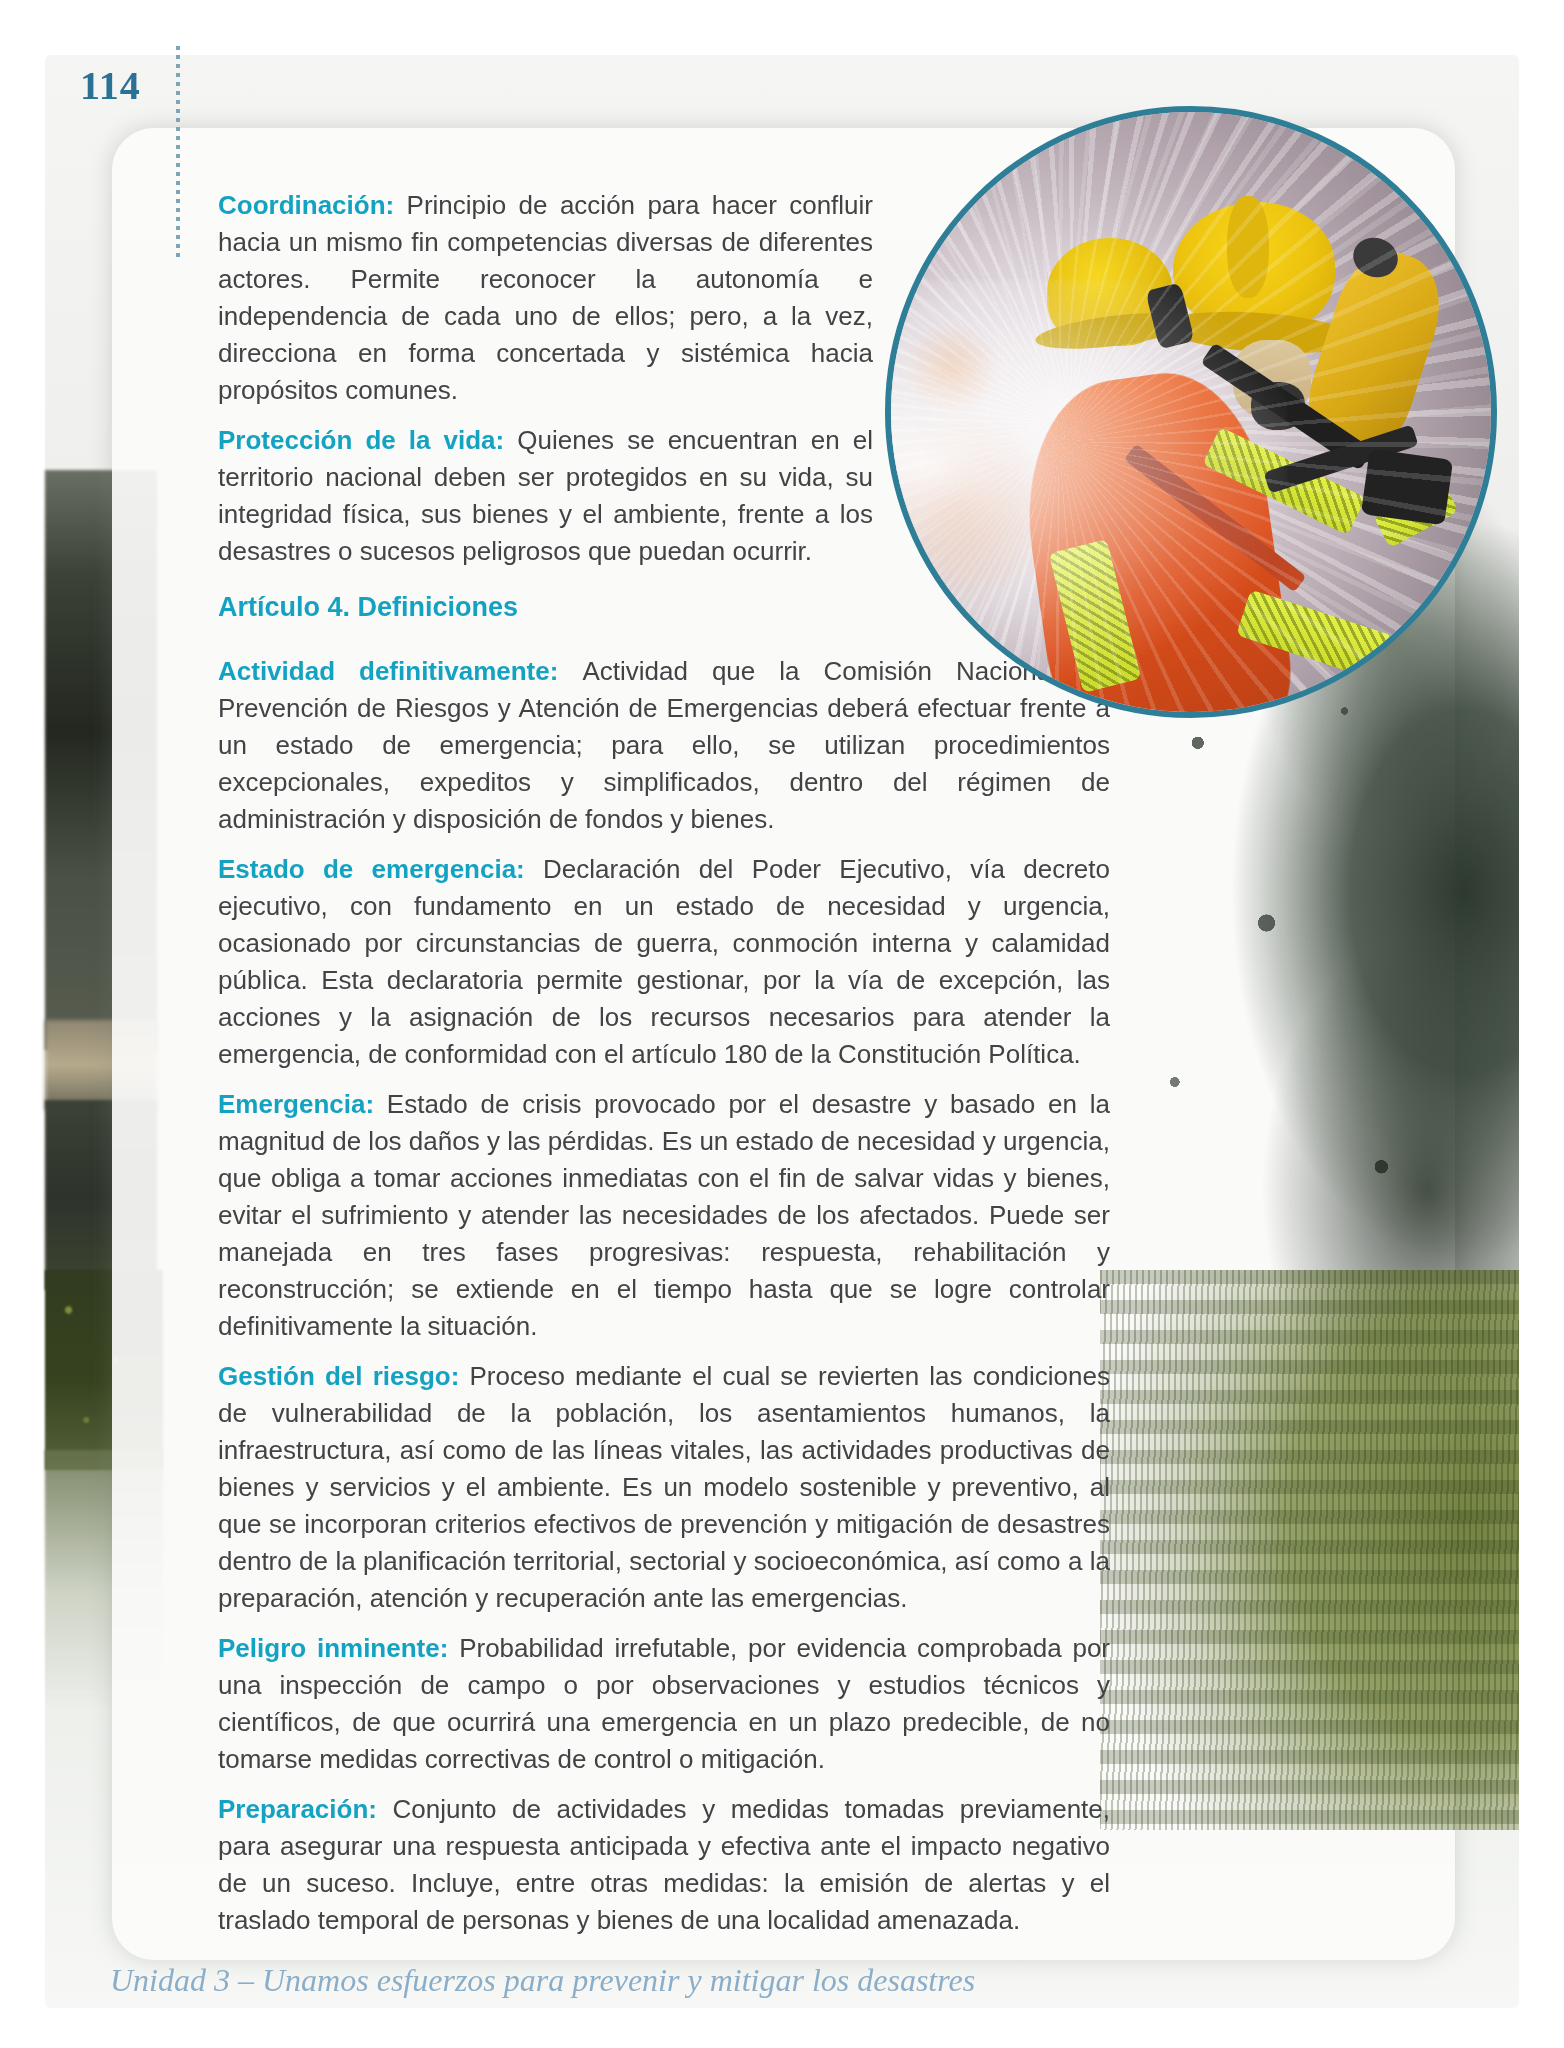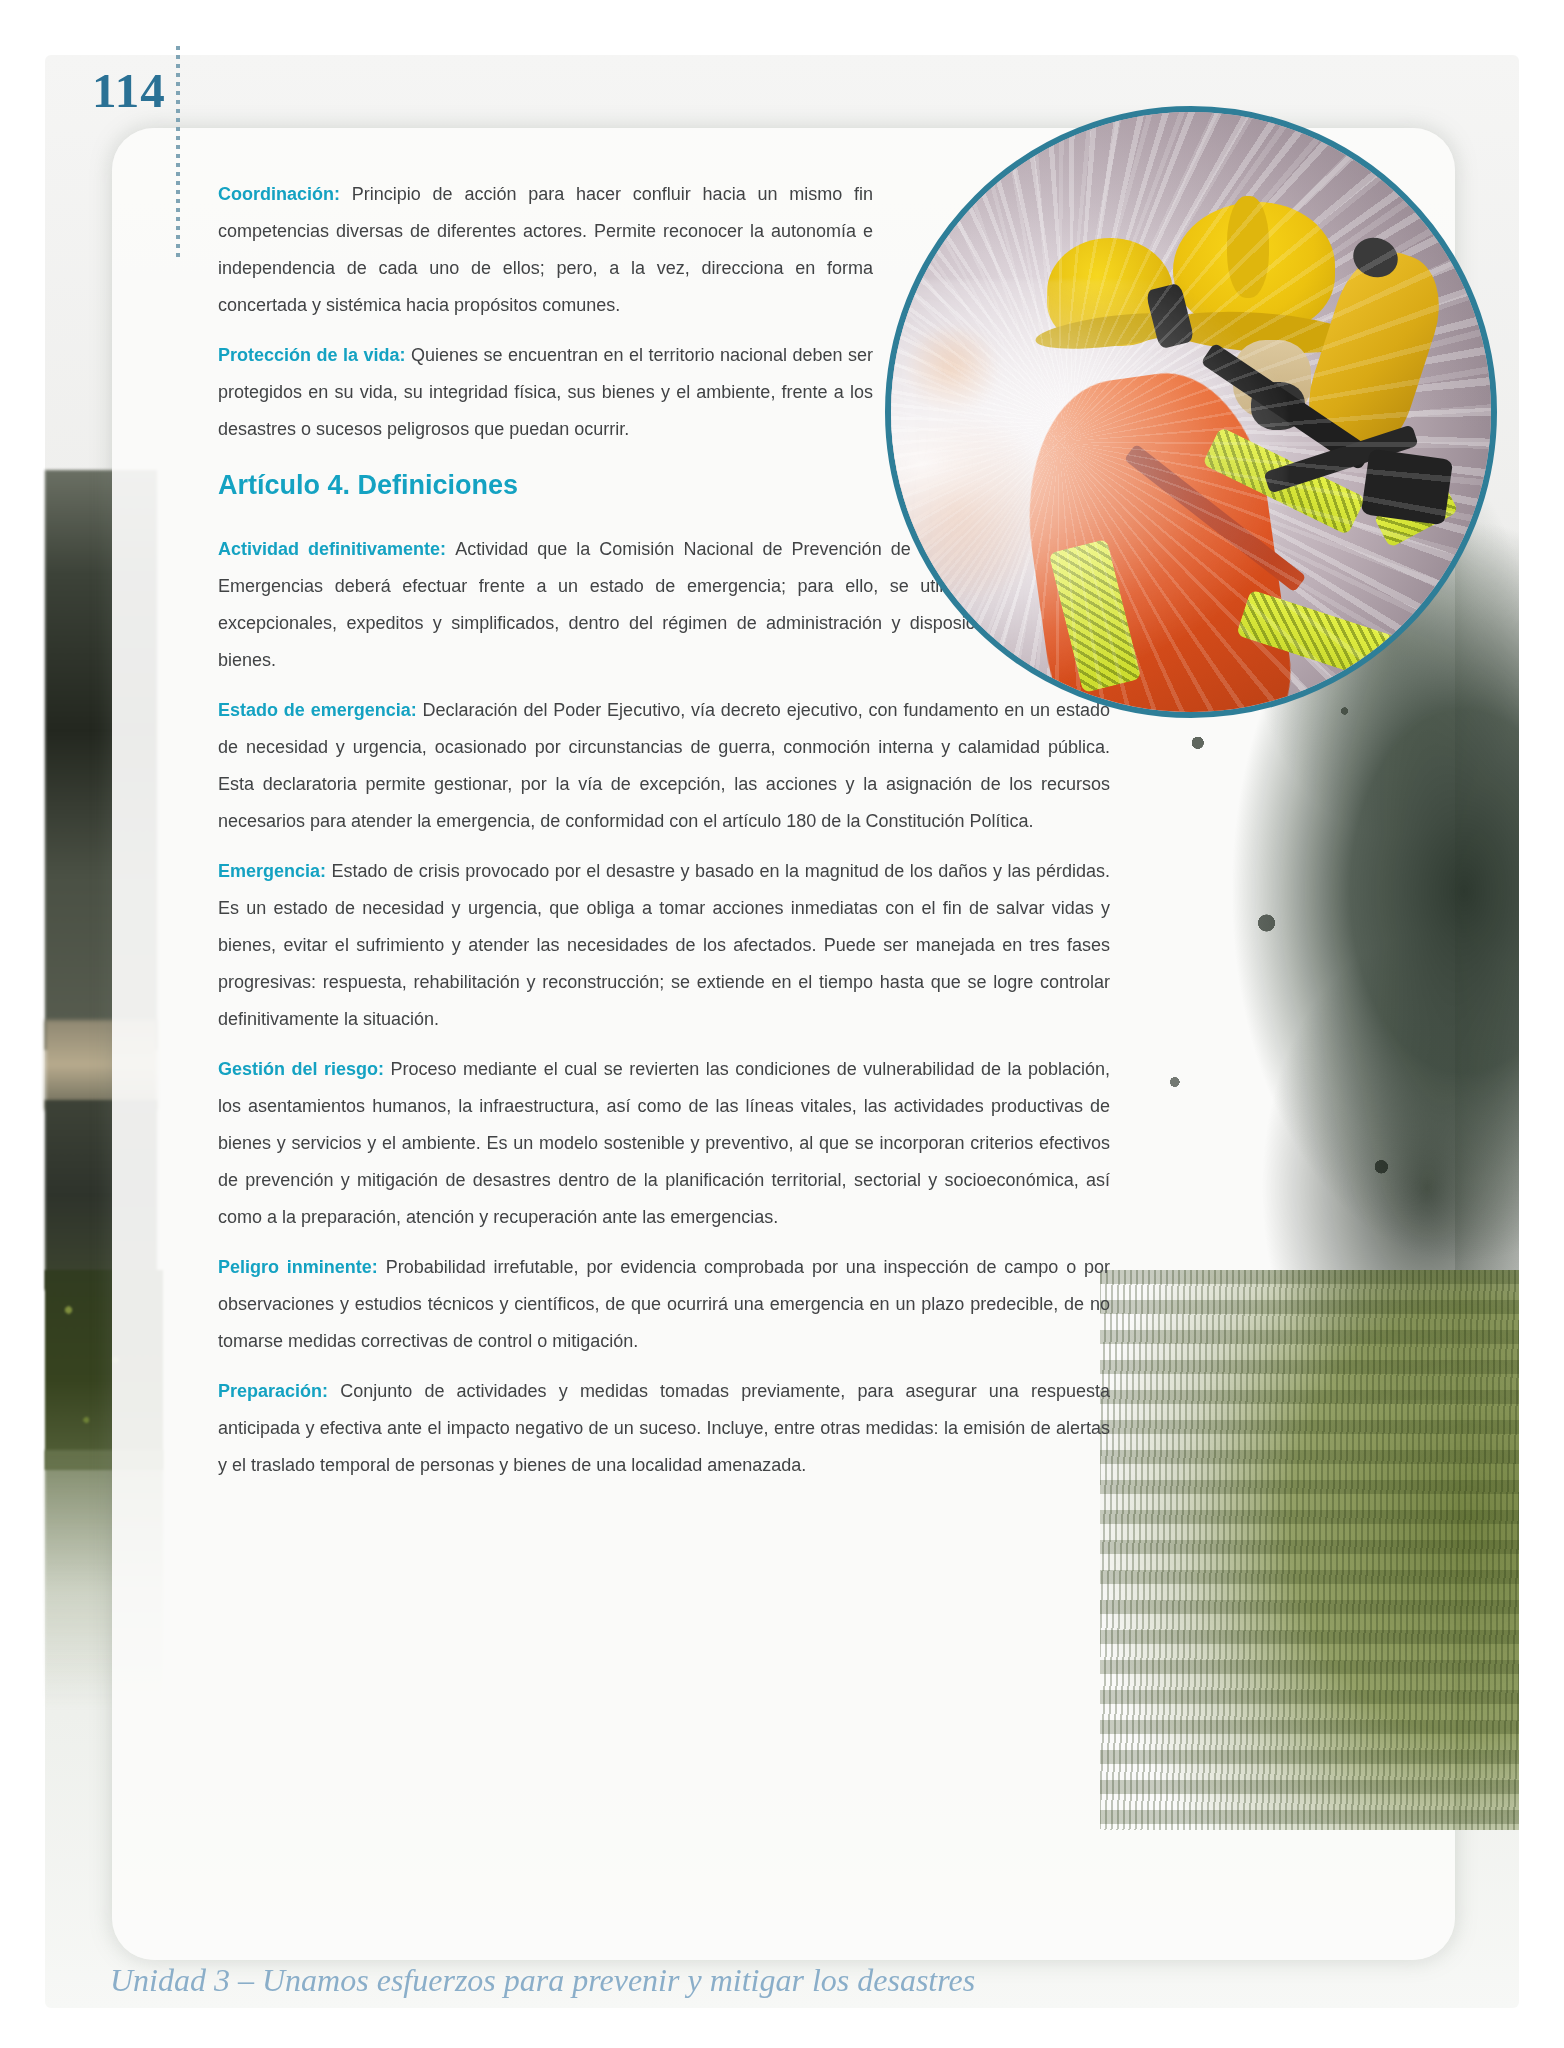--- a/index.html
+++ b/index.html
@@ -67,22 +67,22 @@
   .grass-right{
     position:absolute;left:1100px;top:1270px;width:419px;height:560px;z-index:5;pointer-events:none;
     background:
       repeating-linear-gradient(92deg,rgba(36,52,16,.28) 0 2px,rgba(0,0,0,0) 2px 6px),
       repeating-linear-gradient(180deg,rgba(50,66,24,.25) 0 14px,rgba(0,0,0,0) 14px 30px),
       radial-gradient(ellipse 95% 85% at 88% 45%,rgba(110,126,58,.95) 0%,rgba(122,138,66,.8) 45%,rgba(140,152,96,.35) 72%,transparent 95%);
     filter:blur(.5px);
   }
   
   .pagenum{
-    position:absolute;left:92px;top:62px;z-index:6;
-    font-family:"Liberation Serif",serif;font-weight:bold;font-size:49px;color:#2a7195;
+    position:absolute;left:80px;top:62px;z-index:6;
+    font-family:"Liberation Serif",serif;font-weight:bold;font-size:40px;color:#2a7195;
     letter-spacing:1px;
   }
   .dotted-rule{
     position:absolute;left:176px;top:46px;width:4px;height:214px;z-index:6;
     background:repeating-linear-gradient(180deg,#7fa4b5 0 4px,rgba(0,0,0,0) 4px 9px);
   }
   
   .photo-circle{
     position:absolute;left:885px;top:106px;width:600px;height:600px;z-index:7;
     border-radius:50%;border:6px solid #2e7e98;overflow:hidden;
@@ -130,22 +130,22 @@
     background:linear-gradient(90deg,#8e2714 0%,#b23a1e 45%,#c44a24 100%);transform:rotate(38deg);}
   .ph-spray{left:-12%;top:28%;width:78%;height:68%;
     background:radial-gradient(ellipse at 22% 45%,rgba(255,255,255,.9) 0%,rgba(255,255,255,.5) 32%,rgba(255,255,255,.15) 58%,rgba(255,255,255,0) 75%);
     filter:blur(2px);}
   .ph-streaks2{inset:0;background:
     repeating-conic-gradient(from 210deg at 28% 55%,rgba(255,255,255,.28) 0deg .9deg,rgba(255,255,255,0) .9deg 5deg);
     opacity:.55;}
   
   .text-col{position:absolute;left:218px;top:176px;width:892px;z-index:6;}
   .para{
-    font-size:18px;line-height:37px;color:#414345;text-align:justify;
-    margin:0 0 13px 0;
+    font-size:26px;line-height:37px;color:#414345;text-align:justify;
+    margin:11px 0 13px 0;
   }
   .para.narrow{width:655px;}
   .para.medium{width:700px;text-align:left;}
   .plabel{color:#14a2c2;font-weight:bold;}
   .heading{
     font-size:27px;line-height:34px;font-weight:bold;color:#14a2c2;
     margin:20px 0 29px 0;
   }
   
   .footer{

